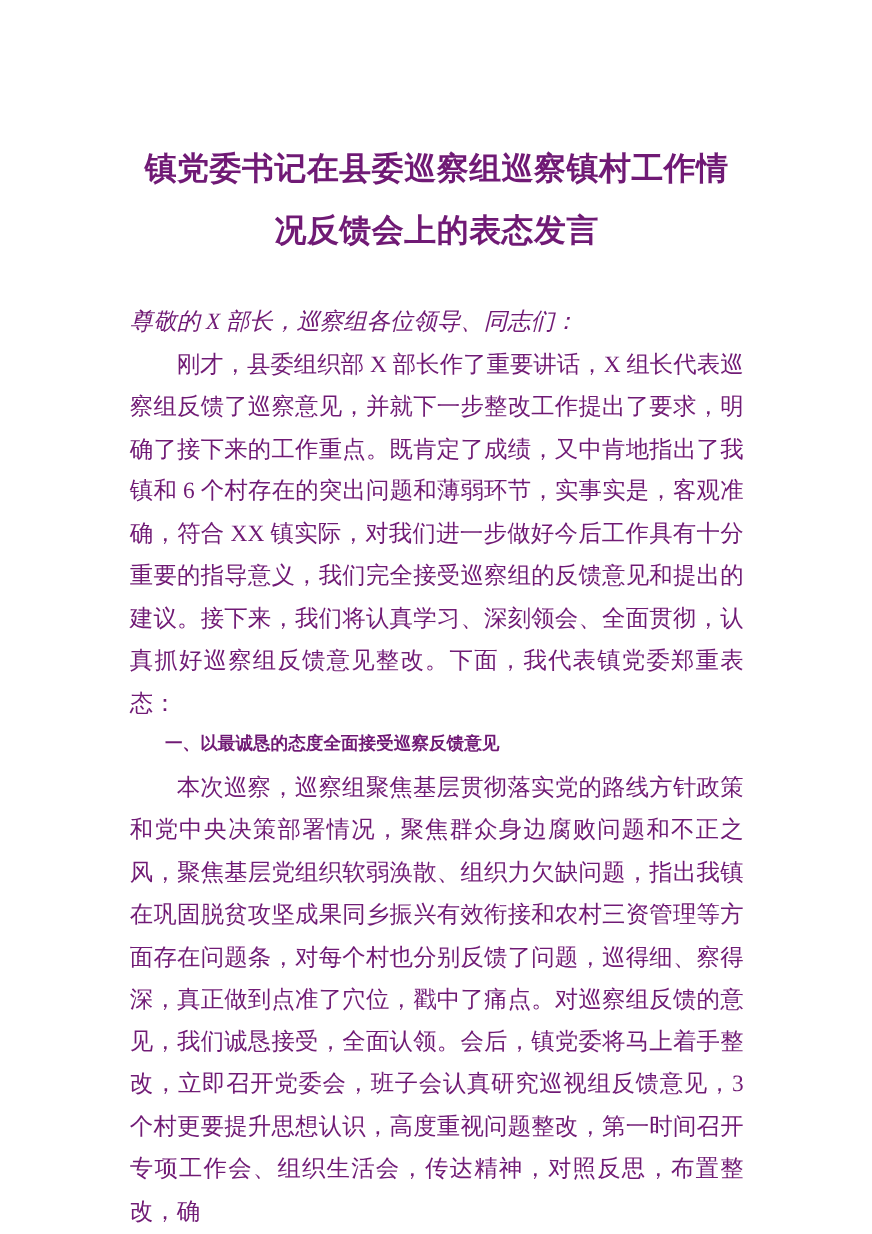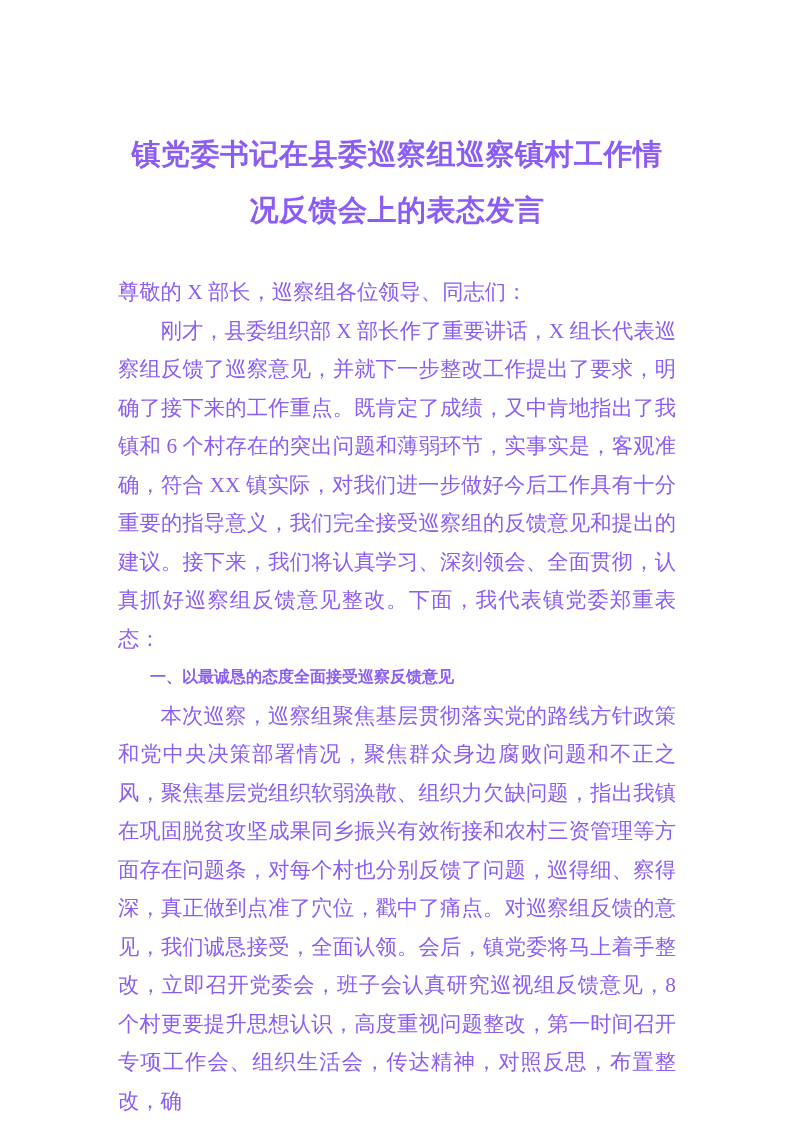--- a/index.html
+++ b/index.html
@@ -5,21 +5,21 @@
   html, body {
     margin: 0;
     padding: 0;
     background: #ffffff;
   }
   .page {
     position: relative;
     width: 793px;
     height: 1122px;
     background: #ffffff;
-    color: #8b5cf6;
+    color: #701a75;
     overflow: hidden;
   }
   .content {
     position: absolute;
     left: 118px;
     top: 126px;
     width: 558px;
   }
   .doc-title {
     margin: 0 0 35px 0;
@@ -36,20 +36,21 @@
     line-height: 38.5px;
     text-align: justify;
     text-justify: inter-ideograph;
   }
   .doc-body p {
     margin: 0;
     padding: 0;
   }
   .salutation {
     text-indent: 0;
+    font-style: italic;
   }
   .body-para {
     text-indent: 2em;
     font-family: Liberation Serif, serif;
   }
   .section-heading {
     text-indent: 2em;
     font-family: "Liberation Sans", "DejaVu Sans", sans-serif;
     font-weight: bold;
     font-size: 16px;
@@ -59,16 +60,16 @@
 </head>
 <body>
 
 <div class="page">
   <div class="content">
     <h1 class="doc-title">镇党委书记在县委巡察组巡察镇村工作情况反馈会上的表态发言</h1>
     <div class="doc-body">
       <p class="salutation">尊敬的 X 部长，巡察组各位领导、同志们：</p>
       <p class="body-para">刚才，县委组织部 X 部长作了重要讲话，X 组长代表巡察组反馈了巡察意见，并就下一步整改工作提出了要求，明确了接下来的工作重点。既肯定了成绩，又中肯地指出了我镇和 6 个村存在的突出问题和薄弱环节，实事实是，客观准确，符合 XX 镇实际，对我们进一步做好今后工作具有十分重要的指导意义，我们完全接受巡察组的反馈意见和提出的建议。接下来，我们将认真学习、深刻领会、全面贯彻，认真抓好巡察组反馈意见整改。下面，我代表镇党委郑重表态：</p>
       <p class="section-heading">一、以最诚恳的态度全面接受巡察反馈意见</p>
-      <p class="body-para">本次巡察，巡察组聚焦基层贯彻落实党的路线方针政策和党中央决策部署情况，聚焦群众身边腐败问题和不正之风，聚焦基层党组织软弱涣散、组织力欠缺问题，指出我镇在巩固脱贫攻坚成果同乡振兴有效衔接和农村三资管理等方面存在问题条，对每个村也分别反馈了问题，巡得细、察得深，真正做到点准了穴位，戳中了痛点。对巡察组反馈的意见，我们诚恳接受，全面认领。会后，镇党委将马上着手整改，立即召开党委会，班子会认真研究巡视组反馈意见，8 个村更要提升思想认识，高度重视问题整改，第一时间召开专项工作会、组织生活会，传达精神，对照反思，布置整改，确</p>
+      <p class="body-para">本次巡察，巡察组聚焦基层贯彻落实党的路线方针政策和党中央决策部署情况，聚焦群众身边腐败问题和不正之风，聚焦基层党组织软弱涣散、组织力欠缺问题，指出我镇在巩固脱贫攻坚成果同乡振兴有效衔接和农村三资管理等方面存在问题条，对每个村也分别反馈了问题，巡得细、察得深，真正做到点准了穴位，戳中了痛点。对巡察组反馈的意见，我们诚恳接受，全面认领。会后，镇党委将马上着手整改，立即召开党委会，班子会认真研究巡视组反馈意见，3 个村更要提升思想认识，高度重视问题整改，第一时间召开专项工作会、组织生活会，传达精神，对照反思，布置整改，确</p>
     </div>
   </div>
 </div>
 
 </body></html>

